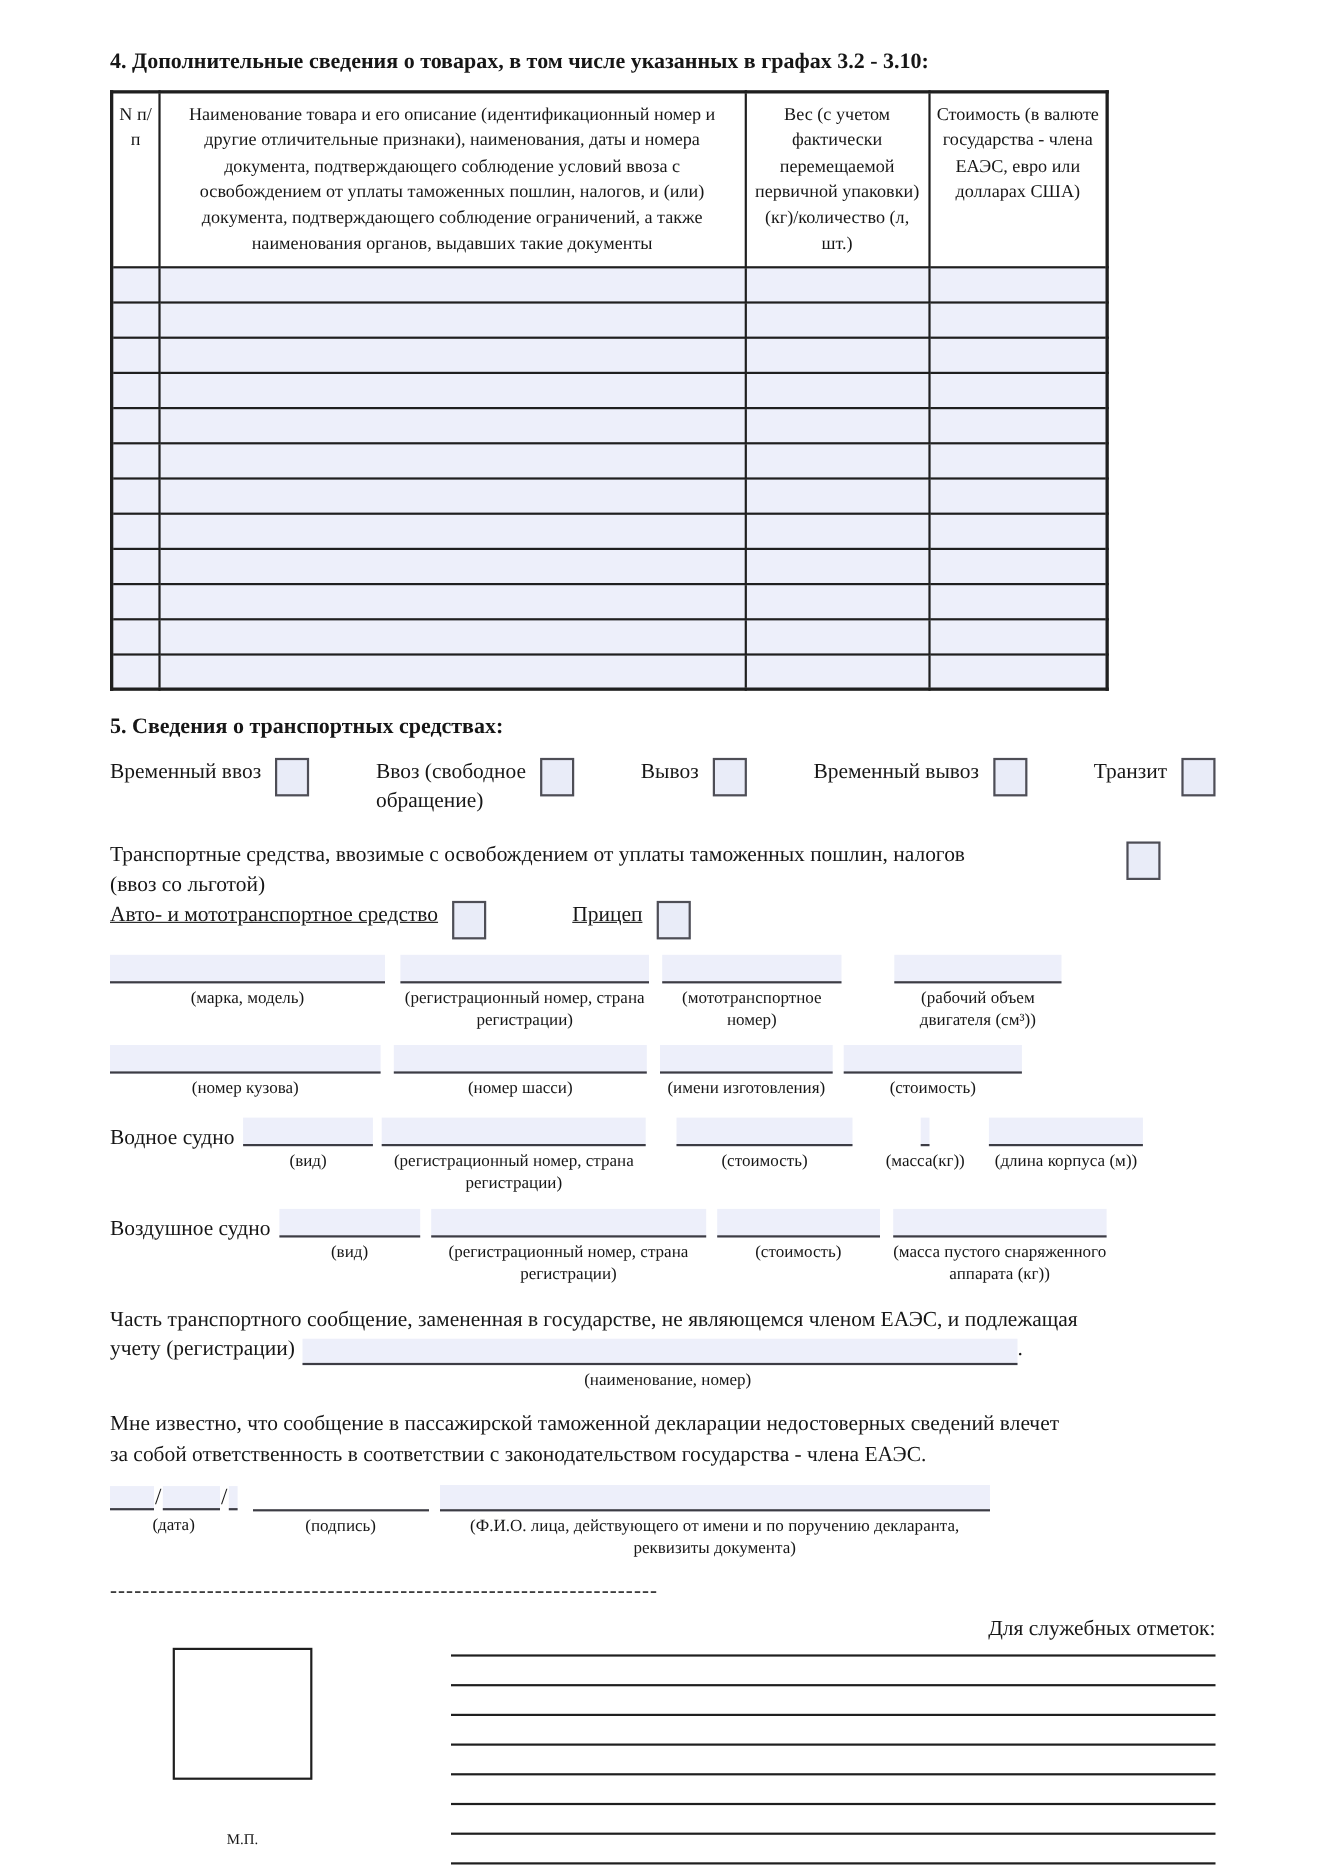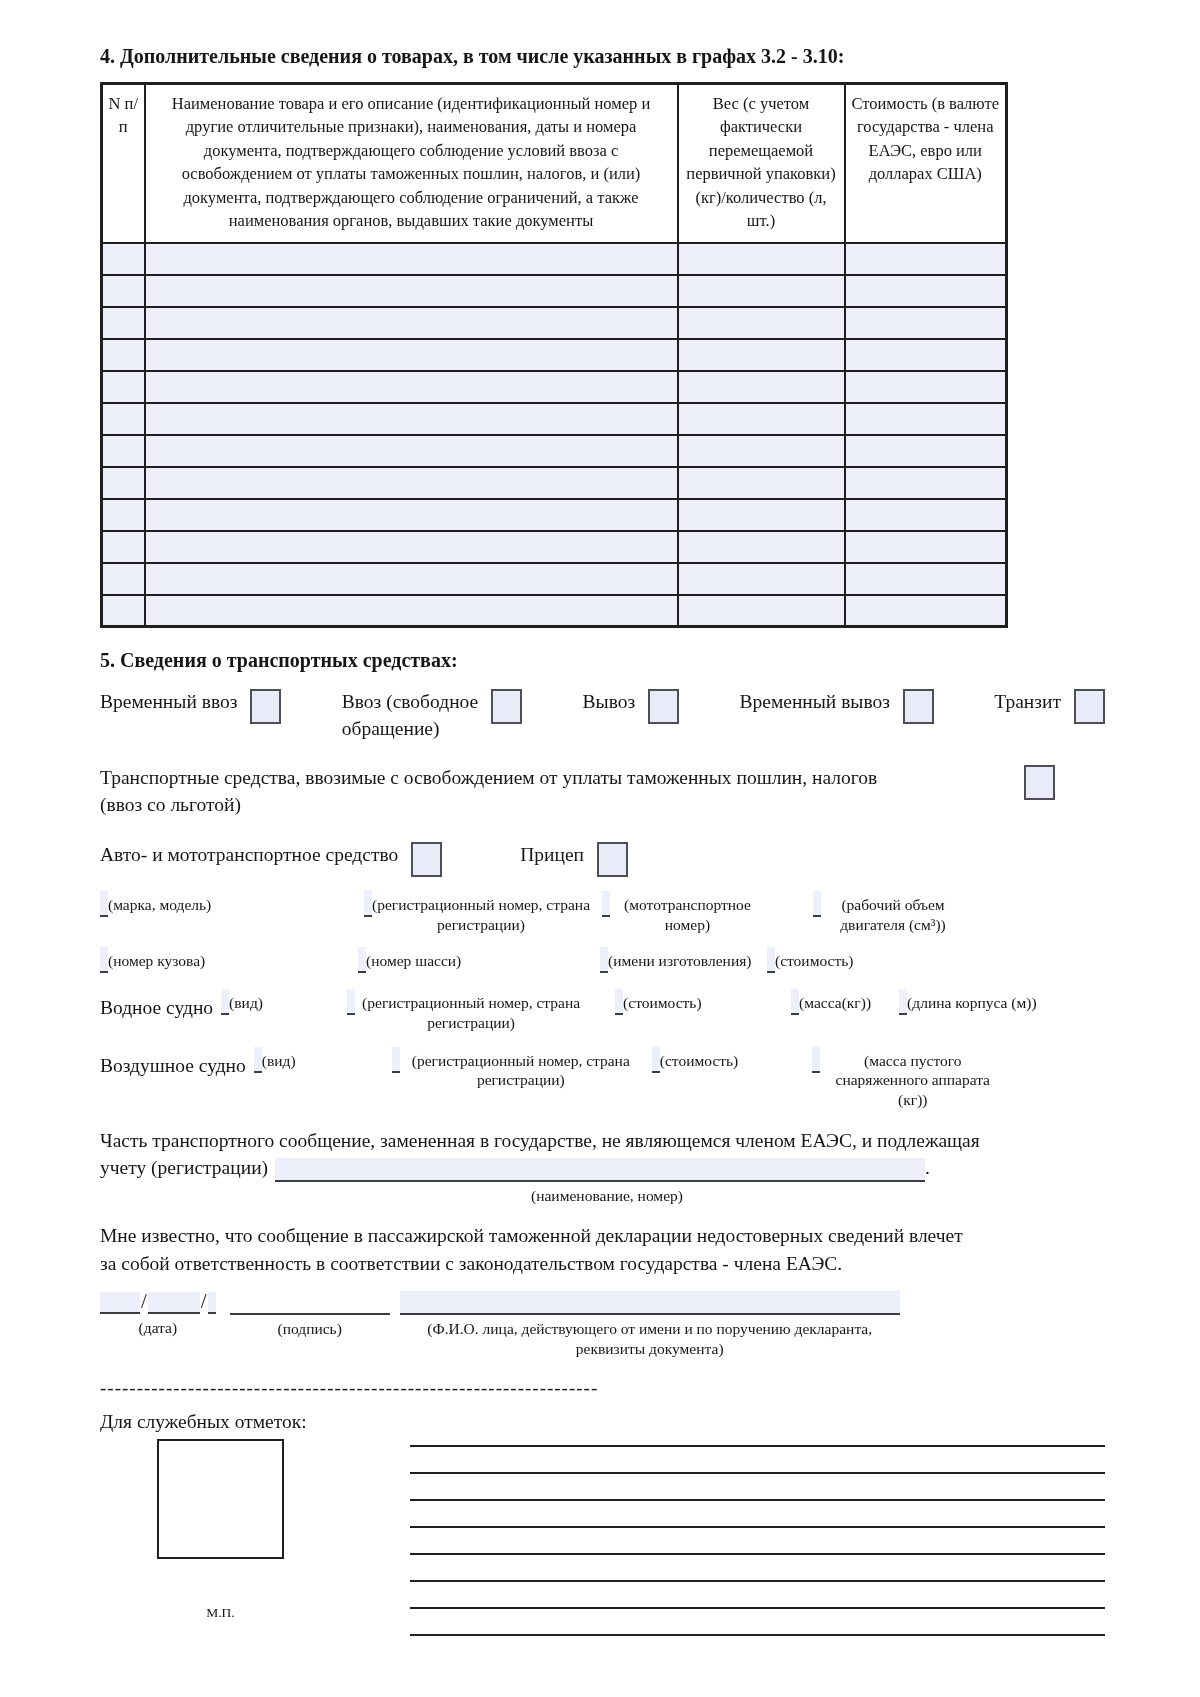--- a/index.html
+++ b/index.html
@@ -22,26 +22,26 @@
   .goods td { height:32px; background:#edeffa; }
 
   
   .checkbox { width:31px; height:35px; flex:0 0 31px; background:#e9ecf8;
               border:2px solid #4e4e56; display:inline-block; margin-top:1px; }
   .option { display:flex; align-items:flex-start; gap:13px; }
   .opt-line { display:block; }
   .movement-row { display:flex; justify-content:space-between; margin-top:15px; width:1005px; }
   .exemption-row { margin-top:21px; }
   .exemption-row .option { justify-content:space-between; width:955px; }
-  .vehicle-type-row { margin-top:23px; display:flex; }
+  .vehicle-type-row { display:flex;text-decoration:underline; }
   .vehicle-type-row .option + .option { margin-left:78px; }
 
   
   .fields-row { display:flex; align-items:flex-start; }
-  .fcol { display:inline-flex; flex-direction:row; }
+  .fcol { display:inline-flex; flex-direction:column; }
   .fbox { display:inline-block; height:26px; background:#edeffa;
           border-bottom:2px solid #3c3c44; font-size:18px; padding:0 4px; }
   .fbox.plain { background:transparent; }
   .flabel { font-size:15.5px; line-height:1.28; text-align:center; margin-top:4px; }
   .lead-label { padding-top:5px; white-space:nowrap; }
 
   .auto-row1 { margin-top:14px; }
   .auto-row1 .fcol:nth-child(1){ width:250px; }
   .auto-row1 .fcol:nth-child(2){ width:226px; margin-left:14px; }
   .auto-row1 .fcol:nth-child(3){ width:163px; margin-left:12px; }
@@ -50,21 +50,21 @@
   .auto-row2 { margin-top:12px; }
   .auto-row2 .fcol:nth-child(1){ width:246px; }
   .auto-row2 .fcol:nth-child(2){ width:230px; margin-left:12px; }
   .auto-row2 .fcol:nth-child(3){ width:157px; margin-left:12px; }
   .auto-row2 .fcol:nth-child(4){ width:162px; margin-left:10px; }
 
   .water-row { margin-top:16px; }
   .water-row .fcol:nth-child(2){ width:118px; margin-left:8px; }
   .water-row .fcol:nth-child(3){ width:240px; margin-left:8px; }
   .water-row .fcol:nth-child(4){ width:160px; margin-left:28px; }
-  .water-row .fcol:nth-child(5){ width:100px; margin-left:16px; }
+  .water-row .fcol:nth-child(5){ width:100px; margin-left:16px;align-items:center; }
   .water-row .fcol:nth-child(6){ width:140px; margin-left:8px; }
 
   .air-row { margin-top:14px; }
   .air-row .fcol:nth-child(2){ width:128px; margin-left:8px; }
   .air-row .fcol:nth-child(3){ width:250px; margin-left:10px; }
   .air-row .fcol:nth-child(4){ width:148px; margin-left:10px; }
   .air-row .fcol:nth-child(5){ width:194px; margin-left:12px; }
 
   
   .replaced { margin-top:17px; }
@@ -82,21 +82,21 @@
   .date-box:nth-of-type(2){ width:54px; }
   .date-box:nth-of-type(3){ width:52px; }
   .slash { font-size:21px; line-height:1; padding:0 1px 2px; }
   .sign-group { margin-left:14px; }
   .sign-line { width:160px; height:24px; }
   .fio-group { margin-left:10px; }
   .fio-box { width:500px; height:24px; }
 
   
   .dashes { margin-top:16px; font-size:19px; letter-spacing:1px; white-space:nowrap; }
-  .service-label { margin-top:7px; }
+  .service-label { margin-top:7px;text-align:right; }
   .service-body { display:flex; margin-top:3px; }
   .stamp-col { width:285px; flex:0 0 285px; }
   .stamp-box { width:127px; height:120px; border:2.5px solid #1f1f1f; margin-left:57px; }
   .stamp-label { width:127px; margin-left:57px; margin-top:45px; text-align:center; font-size:13.5px; }
   .lines-col { width:712px; margin-left:25px; }
   .sline { border-bottom:2.5px solid #1f1f1f; height:27px; }
   .sline:first-child { height:8px; }
 </style>
 </head>
 <body>

